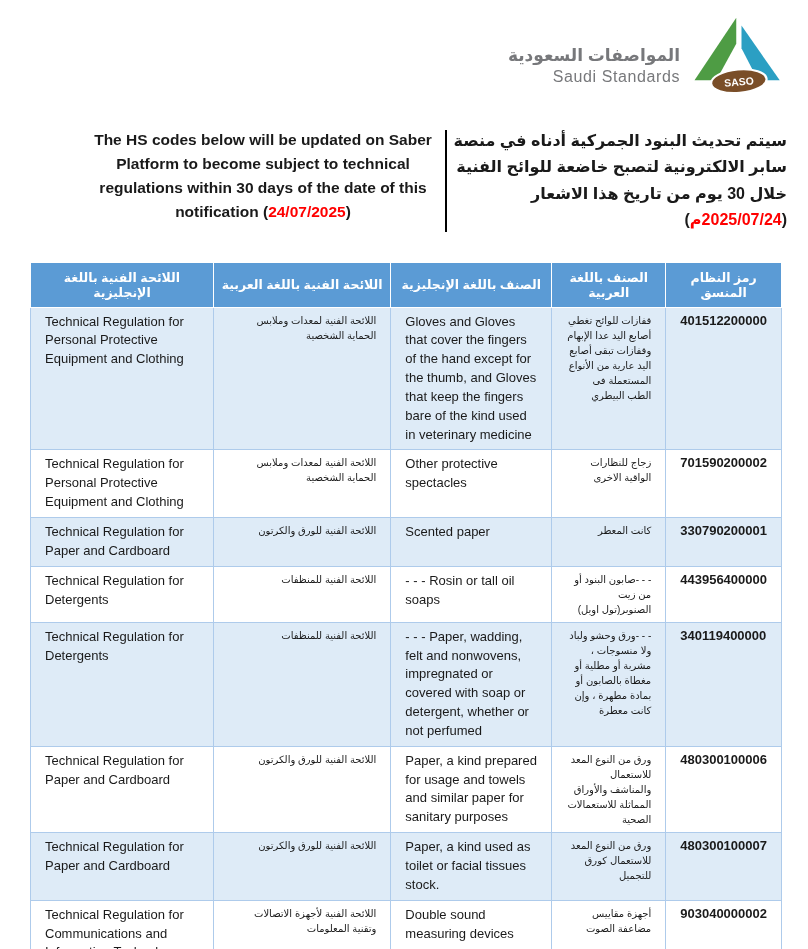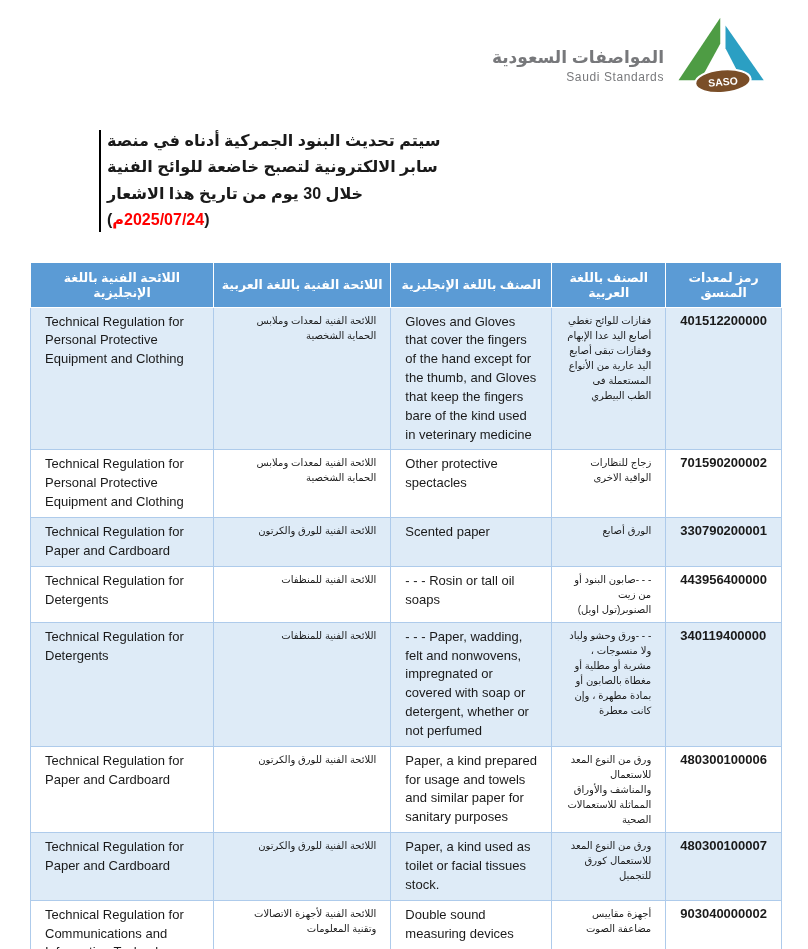--- a/index.html
+++ b/index.html
@@ -10,28 +10,28 @@
     color: #1a1a1a;
     position: relative;
     overflow: hidden;
   }
 
   
   .header {
     display: flex;
     justify-content: flex-end;
     align-items: flex-end;
-    padding: 16px 40px 0 0;
+    padding: 16px 24px 0 0;
     height: 100px;
     margin-left: 12px;
   }
   .brand { display: flex; align-items: center; gap: 12px; }
   .brand-names { text-align: right; color: #77787B; padding-top: 14px; }
   .brand-ar { font-size: 17px; font-weight: bold; direction: rtl; }
-  .brand-en { font-size: 12px; letter-spacing: 0.6px; margin-top: 2px; }
+  .brand-en { font-size: 16px; letter-spacing: 0.6px; margin-top: 2px; }
 
   
   .notice {
     display: flex;
     align-items: stretch;
     margin: 28px 0 0 93px;
     width: 700px;
   }
   .notice-en {
     width: 346px;
@@ -45,21 +45,21 @@
     width: 2px;
     background: #000;
     margin: 2px 6px;
   }
   .notice-ar {
     width: 340px;
     direction: rtl;
     font-weight: bold;
     font-size: 16px;
     line-height: 1.65;
-    text-align: left;
+    text-align: right;
     padding-right: 6px;
   }
   .date-red { color: #FF0000; }
 
   
   table.hs-table {
     margin: 28px 26px 0 30px;
     width: 752px;
     border-collapse: collapse;
     direction: rtl;
@@ -114,35 +114,36 @@
         <g transform="rotate(-5 53 75)">
           <ellipse cx="53" cy="75" rx="32" ry="13.5" fill="#7A4E28" stroke="#ffffff" stroke-width="2.5"></ellipse>
           <text x="53" y="80" text-anchor="middle" fill="#ffffff" font-size="12" font-weight="bold" font-family="Liberation Sans, sans-serif">SASO</text>
         </g>
       </svg>
     </span>
   </div>
 </div>
 
 <div class="notice">
+  <div class="notice-en"><span>The HS codes below will be updated on Saber Platform to become subject to technical regulations within 30 days of the date of this notification (</span><span class="date-red">24/07/2025</span><span>)</span></div>
   <div class="notice-divider"></div>
   <div class="notice-ar"><span>سيتم تحديث البنود الجمركية أدناه في منصة سابر الالكترونية لتصبح خاضعة للوائح الفنية خلال 30 يوم من تاريخ هذا الاشعار (</span><span class="date-red">2025/07/24م</span><span>)</span></div>
 </div>
 
 <table class="hs-table">
   <colgroup>
     <col style="width:13.8%">
     <col style="width:15.4%">
     <col style="width:21.8%">
     <col style="width:24.3%">
     <col style="width:24.7%">
   </colgroup>
   <thead>
     <tr>
-      <th>رمز لمعدات المنسق</th>
+      <th>رمز النظام المنسق</th>
       <th>الصنف باللغة العربية</th>
       <th>الصنف باللغة الإنجليزية</th>
       <th>اللائحة الفنية باللغة العربية</th>
       <th>اللائحة الفنية باللغة الإنجليزية</th>
     </tr>
   </thead>
   <tbody>
     <tr class="alt">
       <td class="hs">401512200000</td>
       <td class="cell-ar">قفازات للوائح تغطي أصابع اليد عدا الإبهام وقفازات تبقى أصابع اليد عارية من الأنواع المستعملة فى الطب البيطري</td>
@@ -152,21 +153,21 @@
     </tr>
     <tr>
       <td class="hs">701590200002</td>
       <td class="cell-ar">زجاج للنظارات الواقية الاخرى</td>
       <td class="cell-en">Other protective spectacles</td>
       <td class="cell-ar">اللائحة الفنية لمعدات وملابس الحماية الشخصية</td>
       <td class="cell-en">Technical Regulation for Personal Protective Equipment and Clothing</td>
     </tr>
     <tr class="alt">
       <td class="hs">330790200001</td>
-      <td class="cell-ar">الورق أصابع</td>
+      <td class="cell-ar">كانت المعطر</td>
       <td class="cell-en">Scented paper</td>
       <td class="cell-ar">اللائحة الفنية للورق والكرتون</td>
       <td class="cell-en">Technical Regulation for Paper and Cardboard</td>
     </tr>
     <tr>
       <td class="hs">443956400000</td>
       <td class="cell-ar">- - -صابون البنود أو من زيت الصنوبر(تول اويل)</td>
       <td class="cell-en">- - - Rosin or tall oil soaps</td>
       <td class="cell-ar">اللائحة الفنية للمنظفات</td>
       <td class="cell-en">Technical Regulation for Detergents</td>

